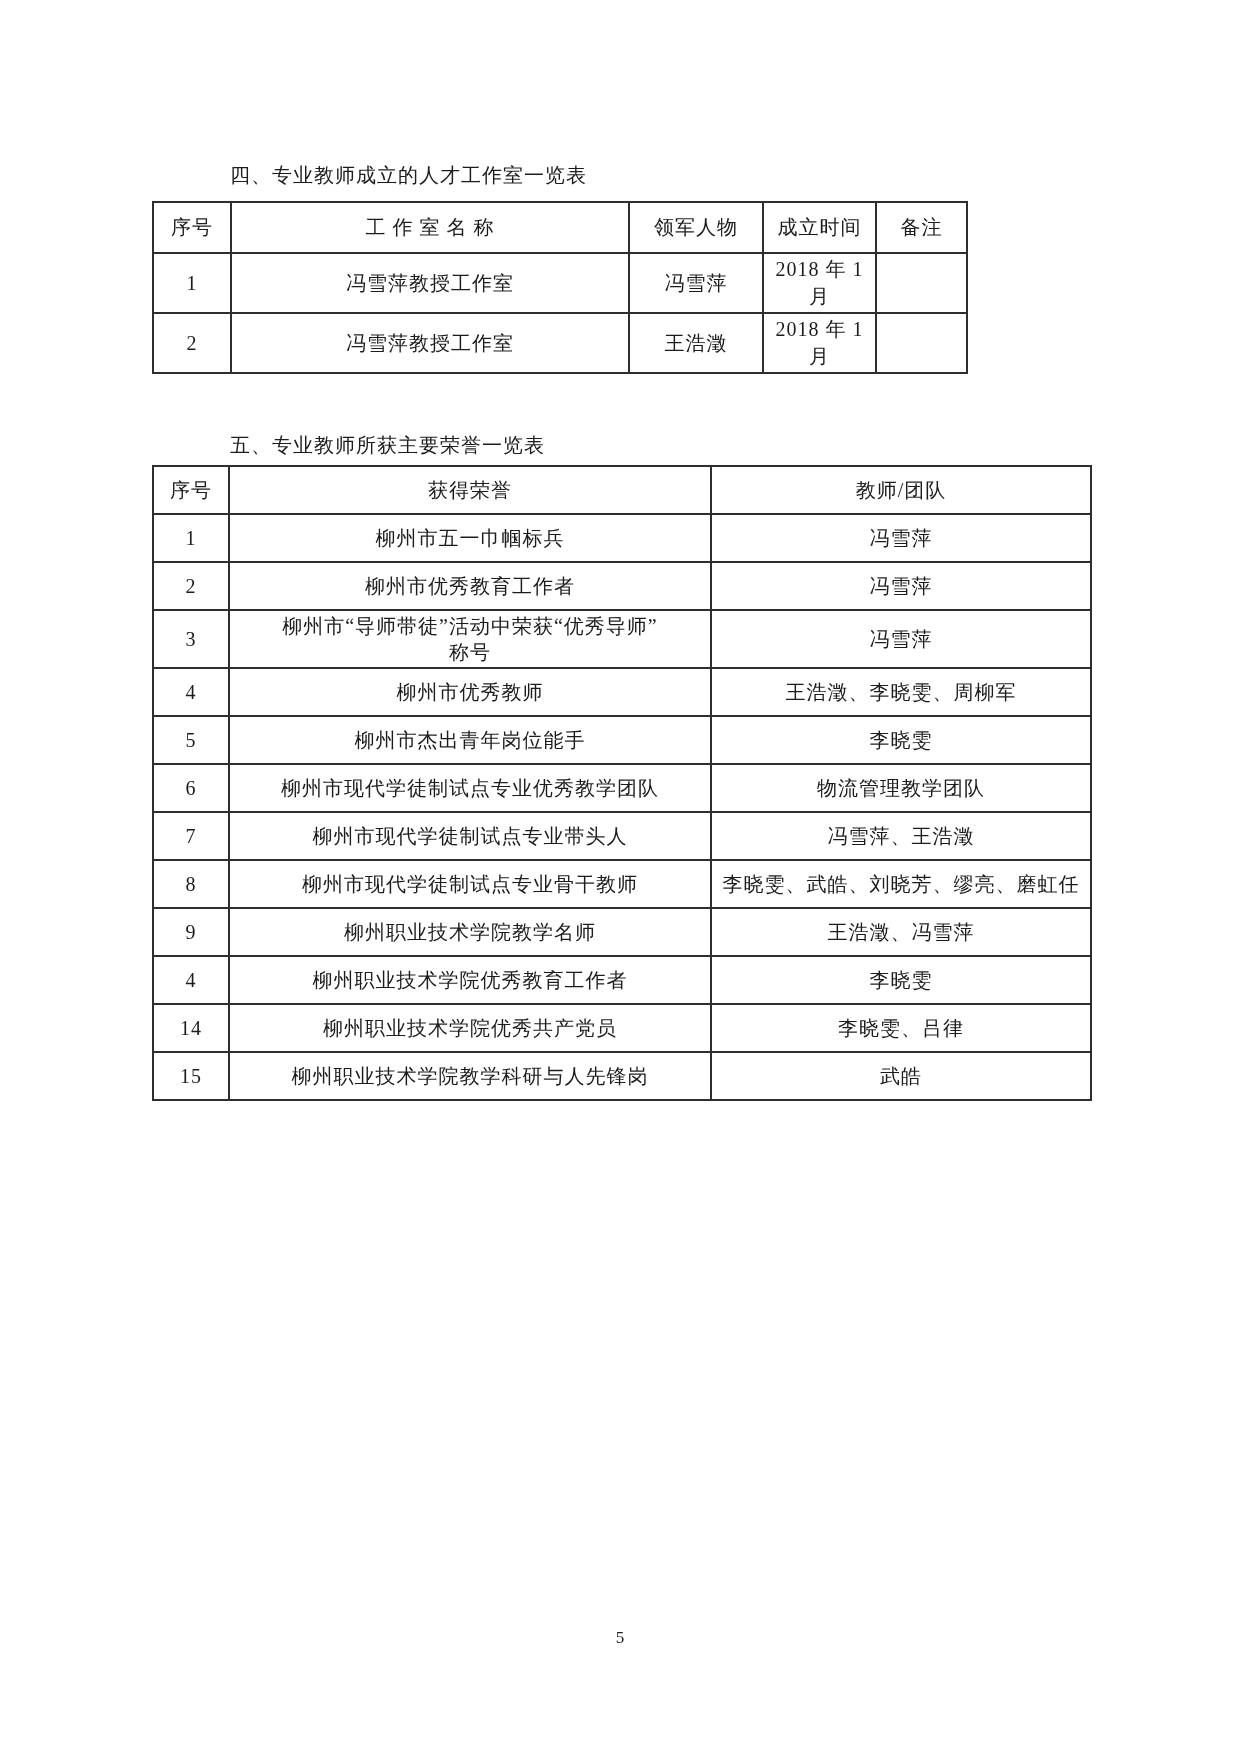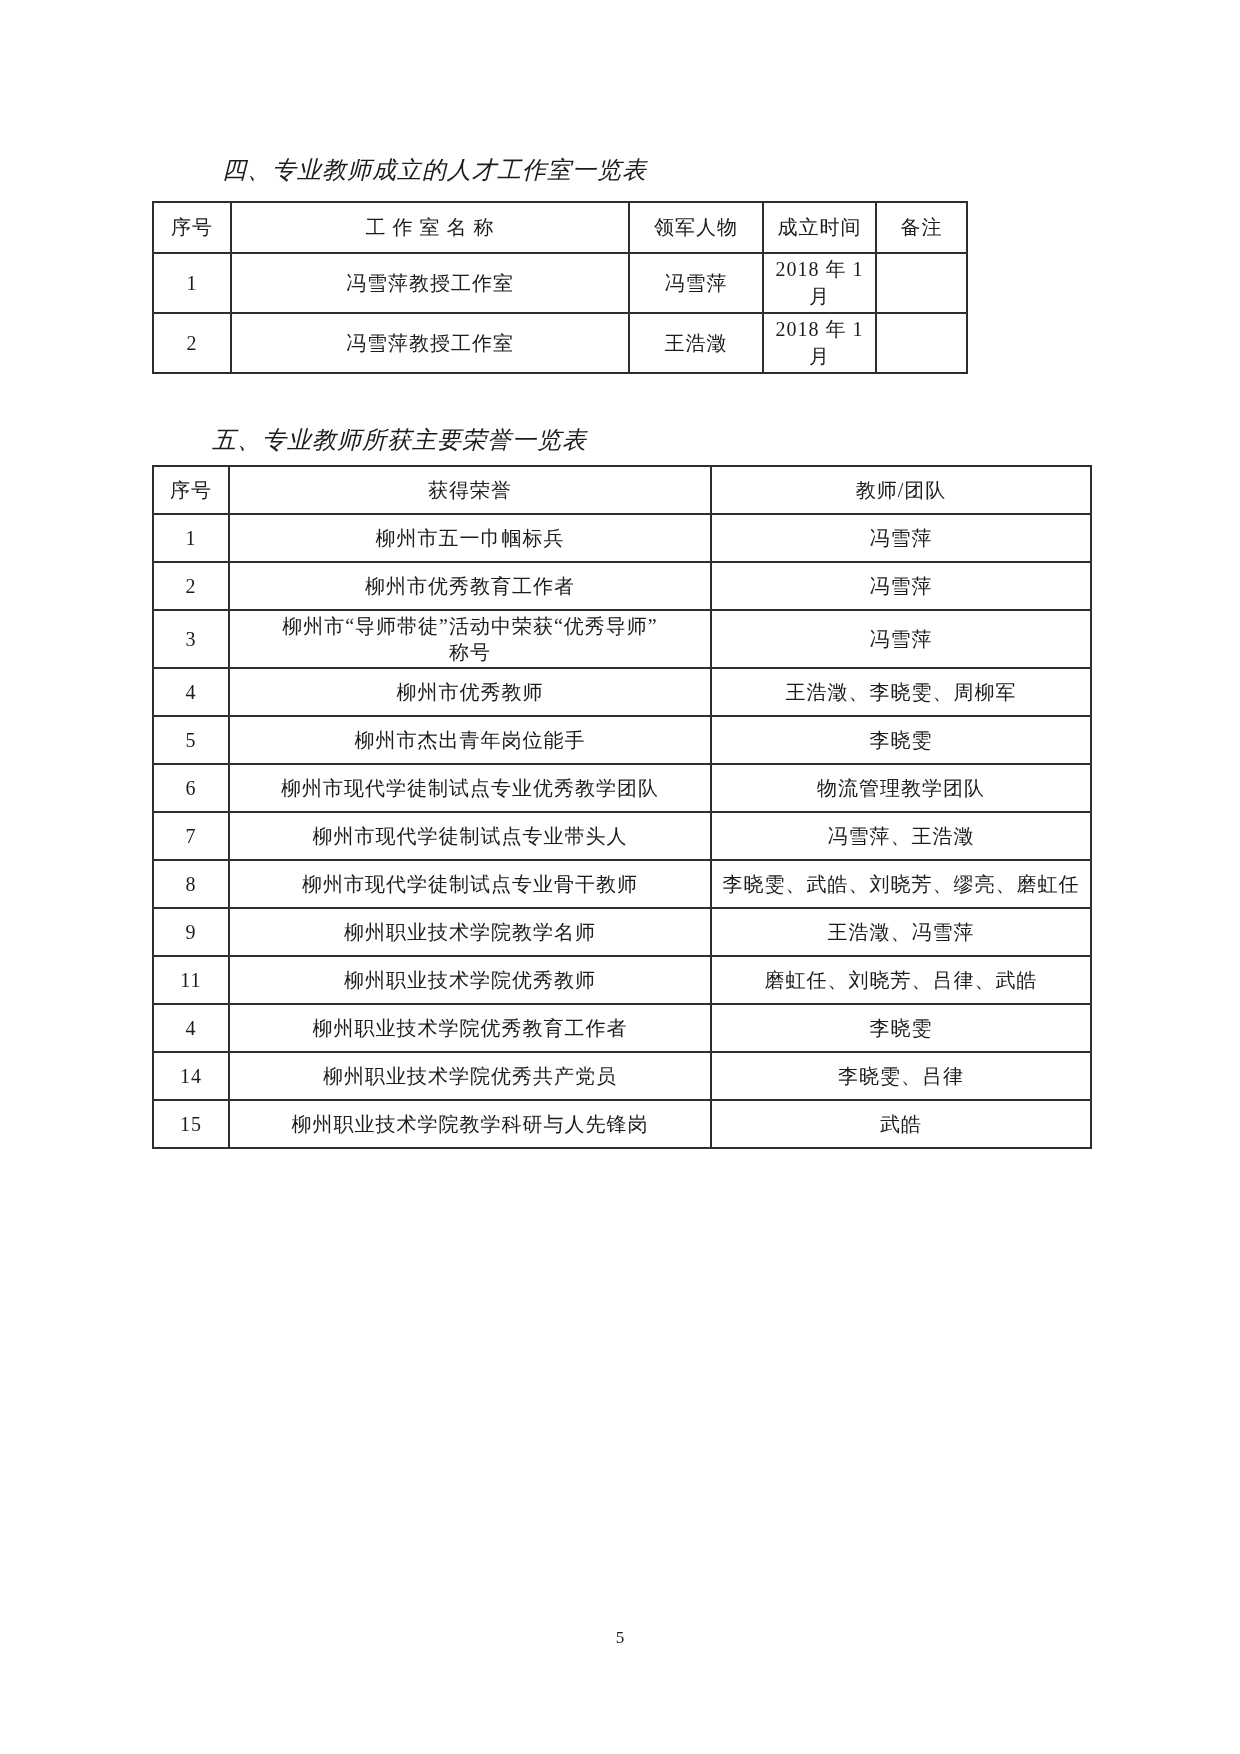--- a/index.html
+++ b/index.html
@@ -7,29 +7,28 @@
     position:relative;
     width:1240px;
     height:1754px;
     background:#ffffff;
     font-family:"Liberation Serif","DejaVu Serif",serif;
     color:#1c1c1c;
     overflow:hidden;
   }
   .doc-title {
     position:absolute;
-    margin:4px;
-    font-size:24px;
+    margin:12px;
+    font-size:20px;
     font-weight:normal;
     letter-spacing:1px;
     white-space:nowrap;
-    font-style:italic;
   }
   #title4 { top:150px; left:218px; }
-  #title5 { top:420px; left:208px; }
+  #title5 { top:420px; left:218px; }
 
   table {
     position:absolute;
     border-collapse:collapse;
     table-layout:fixed;
   }
   th, td {
     border:2px solid #2e2e2e;
     font-weight:normal;
     text-align:center;
@@ -156,25 +155,20 @@
           <td data-col="no">8</td>
           <td data-col="honor">柳州市现代学徒制试点专业骨干教师</td>
           <td data-col="who">李晓雯、武皓、刘晓芳、缪亮、磨虹任</td>
         </tr>
         <tr>
           <td data-col="no">9</td>
           <td data-col="honor">柳州职业技术学院教学名师</td>
           <td data-col="who">王浩澂、冯雪萍</td>
         </tr>
         <tr>
-          <td data-col="no">11</td>
-          <td data-col="honor">柳州职业技术学院优秀教师</td>
-          <td data-col="who">磨虹任、刘晓芳、吕律、武皓</td>
-        </tr>
-        <tr>
           <td data-col="no">4</td>
           <td data-col="honor">柳州职业技术学院优秀教育工作者</td>
           <td data-col="who">李晓雯</td>
         </tr>
         <tr>
           <td data-col="no">14</td>
           <td data-col="honor">柳州职业技术学院优秀共产党员</td>
           <td data-col="who">李晓雯、吕律</td>
         </tr>
         <tr>

